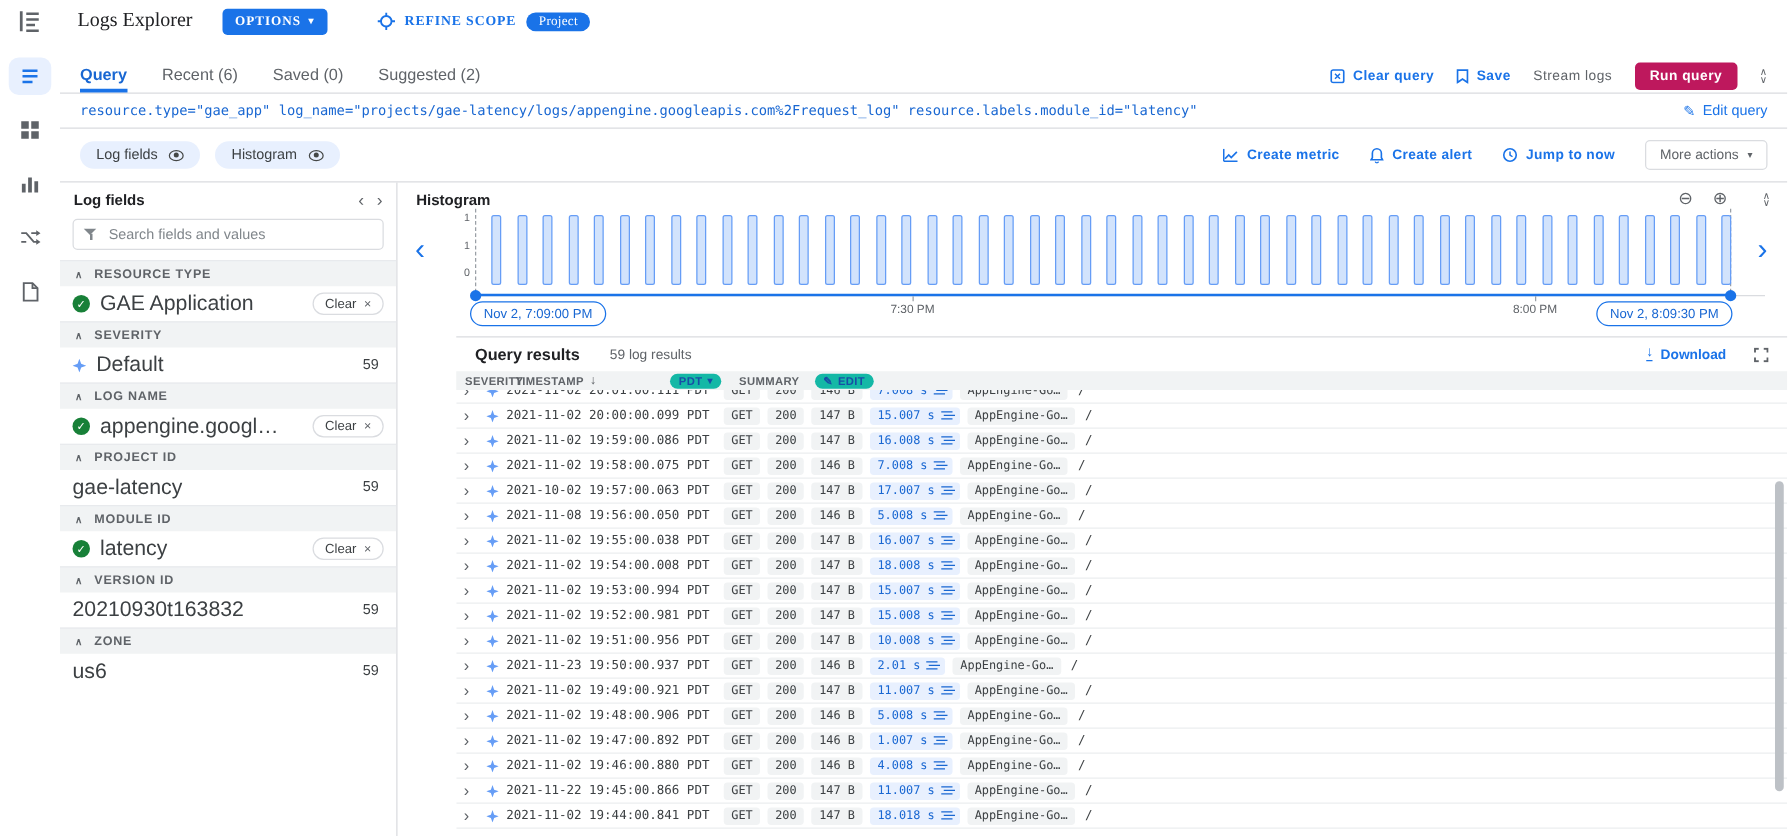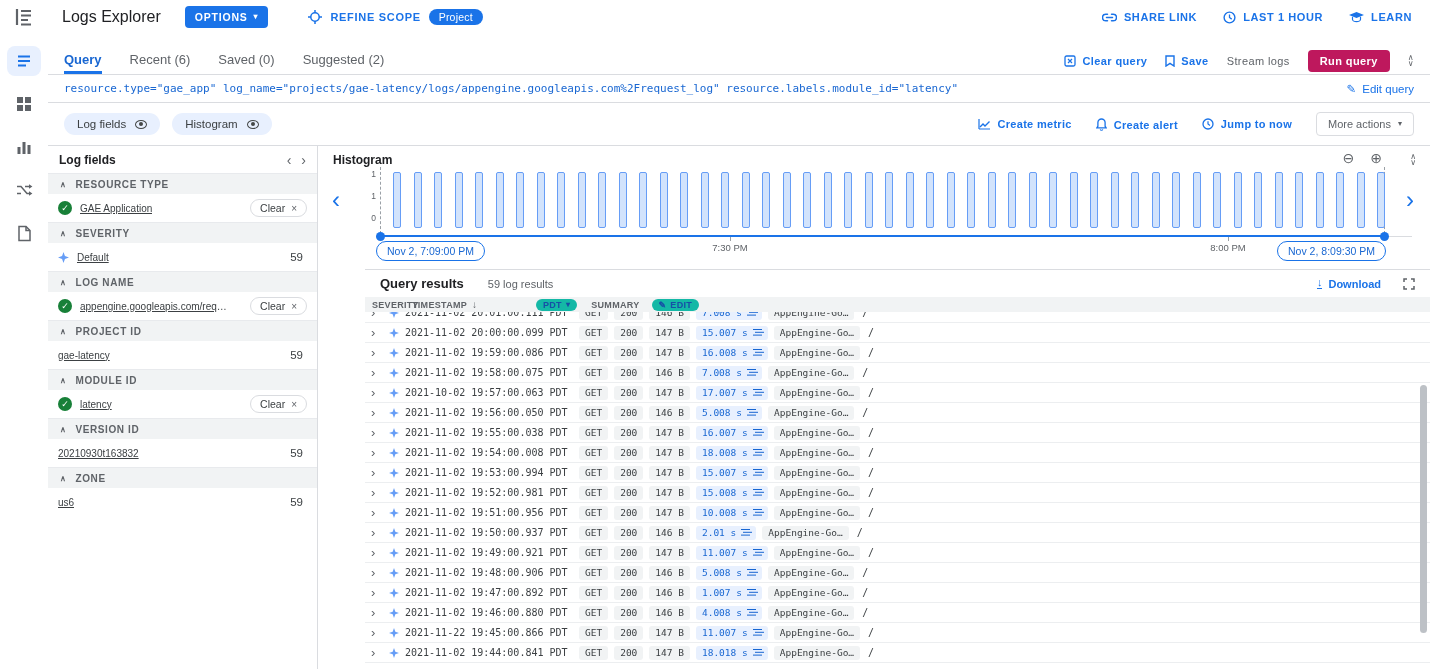--- a/index.html
+++ b/index.html
@@ -1,21 +1,21 @@
 <!DOCTYPE html>
 <html><head>
 <meta charset="utf-8">
 <style>
   * { box-sizing: border-box; }
   html,body { margin:0; padding:0; background:#fff; }
   .page { position:relative; width:1430px; height:669px; overflow:hidden; background:#fff;
           font-family:"Liberation Sans", sans-serif; color:#202124; font-size:12px; }
 
   
-  .topbar { position:absolute; top:0; left:0; right:0; height:34px; display:flex; align-items:center; }
+  .topbar { position:absolute; top:0; left:0; right:0; height:34px; display:flex; align-items:center;font-family:Liberation Serif, serif; }
   .logo-box { width:48px; display:flex; justify-content:center; align-items:center; }
   .app-title { font-size:16px; color:#202124; margin-left:14px; }
   .btn-options { margin-left:24px; background:#1a73e8; color:#fff; font-size:10.5px; font-weight:bold;
                  letter-spacing:.8px; padding:5px 10px; border-radius:4px; display:flex; gap:6px; align-items:center; cursor:pointer; }
   .caret { font-size:8px; line-height:1; }
   .refine { margin-left:40px; display:flex; align-items:center; gap:8px; color:#1a73e8;
             font-weight:bold; font-size:11px; letter-spacing:.7px; cursor:pointer; }
   .badge-project { background:#1a73e8; color:#fff; font-size:10.5px; font-weight:normal;
                    padding:2px 10px; border-radius:10px; letter-spacing:.2px; }
   .top-right { margin-left:auto; display:flex; gap:26px; margin-right:18px; align-items:center; }
@@ -48,21 +48,21 @@
   .query-text { font-family:"DejaVu Sans Mono", monospace; font-size:11px; color:#1967d2;
                 white-space:nowrap; overflow:hidden; }
   .edit-query { margin-left:auto; color:#1a73e8; font-size:11.5px; display:flex; gap:6px; align-items:center; cursor:pointer; }
 
   .chipsbar { position:absolute; top:69px; left:0; right:0; height:42px; display:flex; align-items:center; padding:0 16px; }
   .chip-toggle { display:flex; align-items:center; gap:9px; background:#e8f0fe; border-radius:14px;
                  padding:5px 13px; font-size:11.5px; color:#3c4043; margin-right:12px; cursor:pointer; }
   .eye { width:12px; height:9px; border:1.3px solid #444746; border-radius:50%; position:relative; }
   .eye::after { content:""; position:absolute; left:50%; top:50%; width:4px; height:4px; margin:-2px; background:#444746; border-radius:50%; }
   .chips-right { margin-left:auto; display:flex; align-items:center; gap:24px; }
-  .bar-link { color:#1a73e8; font-weight:bold; font-size:11px; letter-spacing:.3px; display:flex; gap:7px; align-items:flex-end; cursor:pointer; }
+  .bar-link { color:#1a73e8; font-weight:bold; font-size:11px; letter-spacing:.3px; display:flex; gap:7px; align-items:center; cursor:pointer; }
   .more-btn { border:1px solid #dadce0; border-radius:4px; padding:5px 11px; color:#5f6368; font-size:11px;
               display:flex; gap:7px; align-items:center; cursor:pointer; }
 
   
   .main { position:absolute; top:111px; left:0; right:0; bottom:0; display:flex; border-top:1px solid #dadce0; }
 
   
   .fields-panel { width:270px; flex:0 0 270px; border-right:1px solid #dadce0; overflow:hidden; }
   .fields-header { height:27px; display:flex; align-items:center; padding:0 11px; }
   .fields-title { font-weight:bold; font-size:12px; }
@@ -72,21 +72,21 @@
                   font-size:11.5px; color:#3c4043; outline:none; font-family:"Liberation Sans",sans-serif; }
   .search-input::placeholder { color:#80868b; }
   .funnel { position:absolute; left:9px; top:7px; width:11px; height:11px; }
   .funnel::before { content:""; position:absolute; top:1px; left:0; border-left:5.5px solid transparent;
                     border-right:5.5px solid transparent; border-top:5px solid #80868b; }
   .funnel::after { content:""; position:absolute; top:5px; left:4.5px; width:2px; height:5px; background:#80868b; }
   .fsection-header { height:21px; background:#f1f3f4; display:flex; align-items:center; gap:9px; padding:0 12px;
                      font-size:10px; font-weight:bold; color:#5f6368; letter-spacing:.6px; border-top:1px solid #e8eaed; cursor:pointer; }
   .sec-chevron { font-size:8px; color:#5f6368; }
   .fitem { display:flex; align-items:center; gap:8px; padding:0 10px; height:28px; cursor:pointer; }
-  .fitem-label { font-size:10px; color:#3c4043; white-space:nowrap; overflow:hidden; text-overflow:ellipsis; max-width:152px;text-decoration:underline; }
+  .fitem-label { font-size:17px; color:#3c4043; white-space:nowrap; overflow:hidden; text-overflow:ellipsis; max-width:152px; }
   .fitem-count { margin-left:auto; font-size:11.5px; color:#3c4043; padding-right:4px; }
   .gcheck { width:14px; height:14px; min-width:14px; border-radius:50%; background:#188038; color:#fff;
             display:flex; align-items:center; justify-content:center; font-size:9px; }
   .gcheck::after { content:"✓"; }
   .clear-pill { margin-left:auto; display:flex; align-items:center; gap:6px; border:1px solid #dadce0;
                 border-radius:11px; padding:2px 9px; font-size:10.5px; color:#3c4043; cursor:pointer; }
   .clear-x { font-size:10px; color:#5f6368; }
 
   
   .right-panel { flex:1; display:flex; flex-direction:column; min-width:0; }
@@ -166,42 +166,20 @@
       <span class="caret">▾</span>
     </div>
     <div class="refine">
       <svg width="14" height="14" viewBox="0 0 14 14">
         <circle cx="7" cy="7" r="4.2" stroke="#1a73e8" fill="none" stroke-width="1.5"></circle>
         <path d="M7 0v3M7 11v3M0 7h3M11 7h3" stroke="#1a73e8" stroke-width="1.5"></path>
       </svg>
       <span>REFINE SCOPE</span>
       <span class="badge-project">Project</span>
     </div>
-    <div class="top-right">
-      <div class="top-link">
-        <svg width="15" height="9" viewBox="0 0 15 9">
-          <path d="M5.5 1.2H3.8a3.3 3.3 0 000 6.6h1.7M9.5 1.2h1.7a3.3 3.3 0 010 6.6H9.5M4.5 4.5h6" stroke="#1a73e8" stroke-width="1.5" fill="none" stroke-linecap="round"></path>
-        </svg>
-        <span>SHARE LINK</span>
-      </div>
-      <div class="top-link">
-        <svg width="13" height="13" viewBox="0 0 13 13">
-          <circle cx="6.5" cy="6.5" r="5.4" stroke="#1a73e8" fill="none" stroke-width="1.4"></circle>
-          <path d="M6.5 3.4V6.5l2.2 1.6" stroke="#1a73e8" fill="none" stroke-width="1.3"></path>
-        </svg>
-        <span>LAST 1 HOUR</span>
-      </div>
-      <div class="top-link">
-        <svg width="15" height="11" viewBox="0 0 15 11">
-          <path d="M7.5 0L0 3l7.5 3L15 3z" fill="#1a73e8"></path>
-          <path d="M3.5 4.8V7.6c0 1.1 2 2.1 4 2.1s4-1 4-2.1V4.8" stroke="#1a73e8" fill="none" stroke-width="1.2"></path>
-        </svg>
-        <span>LEARN</span>
-      </div>
-    </div>
   </header>
 
   <nav class="rail">
     <div class="rail-item active">
       <svg width="18" height="18" viewBox="0 0 18 18">
         <path d="M3 4.5h12M3 9h12M3 13.5h8" stroke="#1a73e8" stroke-width="2"></path>
       </svg>
     </div>
     <div class="rail-item">
       <svg width="16" height="16" viewBox="0 0 16 16">
@@ -311,20 +289,24 @@
     <div class="main">
 
       <aside class="fields-panel">
         <div class="fields-header">
           <span class="fields-title">Log fields</span>
           <span class="panel-collapse">
             <span>‹</span>
             <span>›</span>
           </span>
         </div>
+        <div class="search-wrap">
+          <span class="funnel"></span>
+          <input class="search-input" placeholder="Search fields and values" style="">
+        </div>
         <div>
   <div>
     <div class="fsection-header">
       <span class="sec-chevron">∧</span>
       <span>RESOURCE TYPE</span>
     </div>
     <div>
   <div class="fitem">
     <span class="gcheck"></span>
 
@@ -643,21 +625,21 @@
     </span>
     <span class="chip">AppEngine-Go…</span>
     <span class="row-path">/</span>
   </div>
 
   <div class="trow">
     <span class="row-chevron">›</span>
     <svg width="10" height="10" viewBox="0 0 10 10">
       <path d="M5 0L6.3 3.7 10 5 6.3 6.3 5 10 3.7 6.3 0 5 3.7 3.7Z" fill="#669df6"></path>
     </svg>
-    <span class="row-ts">2021-11-02 19:56:00.050 PDT</span>
+    <span class="row-ts">2021-11-08 19:56:00.050 PDT</span>
     <span class="chip">GET</span>
     <span class="chip">200</span>
     <span class="chip">146 B</span>
     <span class="chip chip-blue">
       <span>5.008 s</span>
       <span class="lat-icon"></span>
     </span>
     <span class="chip">AppEngine-Go…</span>
     <span class="row-path">/</span>
   </div>
@@ -745,21 +727,21 @@
     </span>
     <span class="chip">AppEngine-Go…</span>
     <span class="row-path">/</span>
   </div>
 
   <div class="trow">
     <span class="row-chevron">›</span>
     <svg width="10" height="10" viewBox="0 0 10 10">
       <path d="M5 0L6.3 3.7 10 5 6.3 6.3 5 10 3.7 6.3 0 5 3.7 3.7Z" fill="#669df6"></path>
     </svg>
-    <span class="row-ts">2021-11-02 19:50:00.937 PDT</span>
+    <span class="row-ts">2021-11-23 19:50:00.937 PDT</span>
     <span class="chip">GET</span>
     <span class="chip">200</span>
     <span class="chip">146 B</span>
     <span class="chip chip-blue">
       <span>2.01 s</span>
       <span class="lat-icon"></span>
     </span>
     <span class="chip">AppEngine-Go…</span>
     <span class="row-path">/</span>
   </div>

